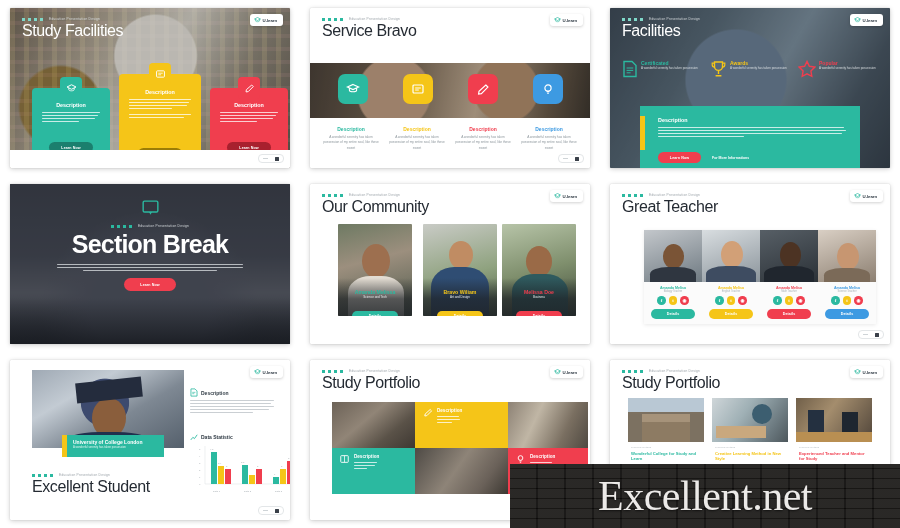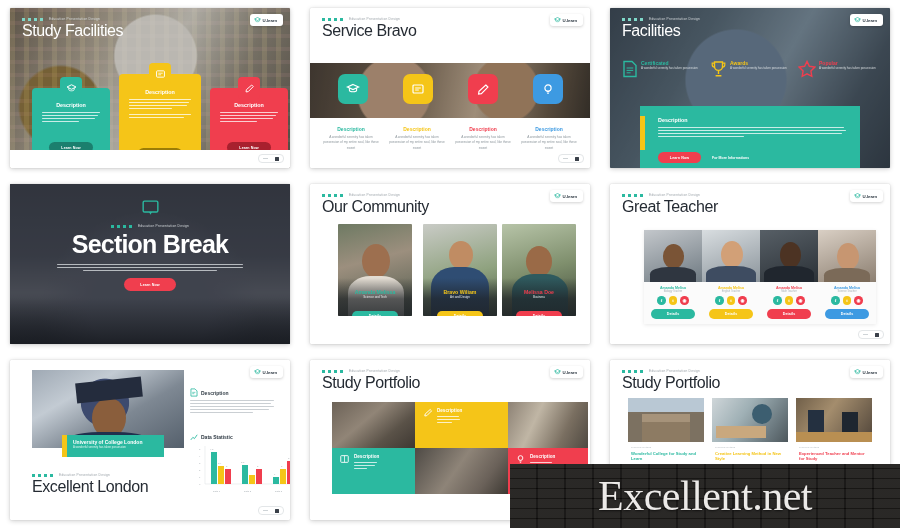--- a/index.html
+++ b/index.html
@@ -648,21 +648,21 @@
       </div>
 
       <div style="position:absolute;left:22px;bottom:24px;">
         <div class="eyebrow">
           <i class="sq"></i>
             <i class="sq"></i>
             <i class="sq"></i>
             <i class="sq"></i>
           <span class="eyebrow-txt">Education Presentation Design</span>
         </div>
-        <div class="title" style="margin-top:2px;">Excellent London</div>
+        <div class="title" style="margin-top:2px;">Excellent Student</div>
       </div>
 
       <div style="position:absolute;left:180px;top:28px;right:12px;">
         <div style="display:flex;gap:3px;align-items:center;">
           <svg width="8" height="9" viewBox="0 0 10 11">
               <path d="M1.2 1h5l2.6 2.6V10H1.2z" fill="none" stroke="#2bb9a0" stroke-width="1"></path>
               <path d="M2.8 5.3h4M2.8 7h2.6" stroke="#2bb9a0" stroke-width=".8"></path>
             </svg>
           <span class="rt-h">Description</span>
         </div>

